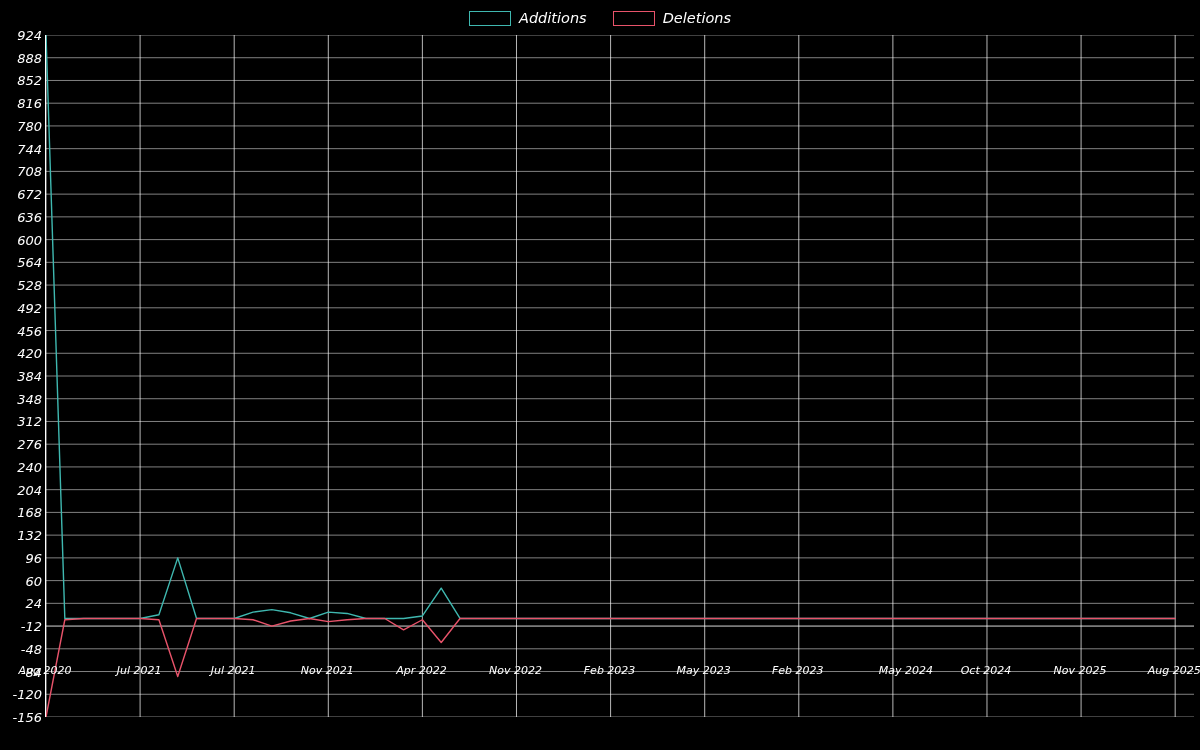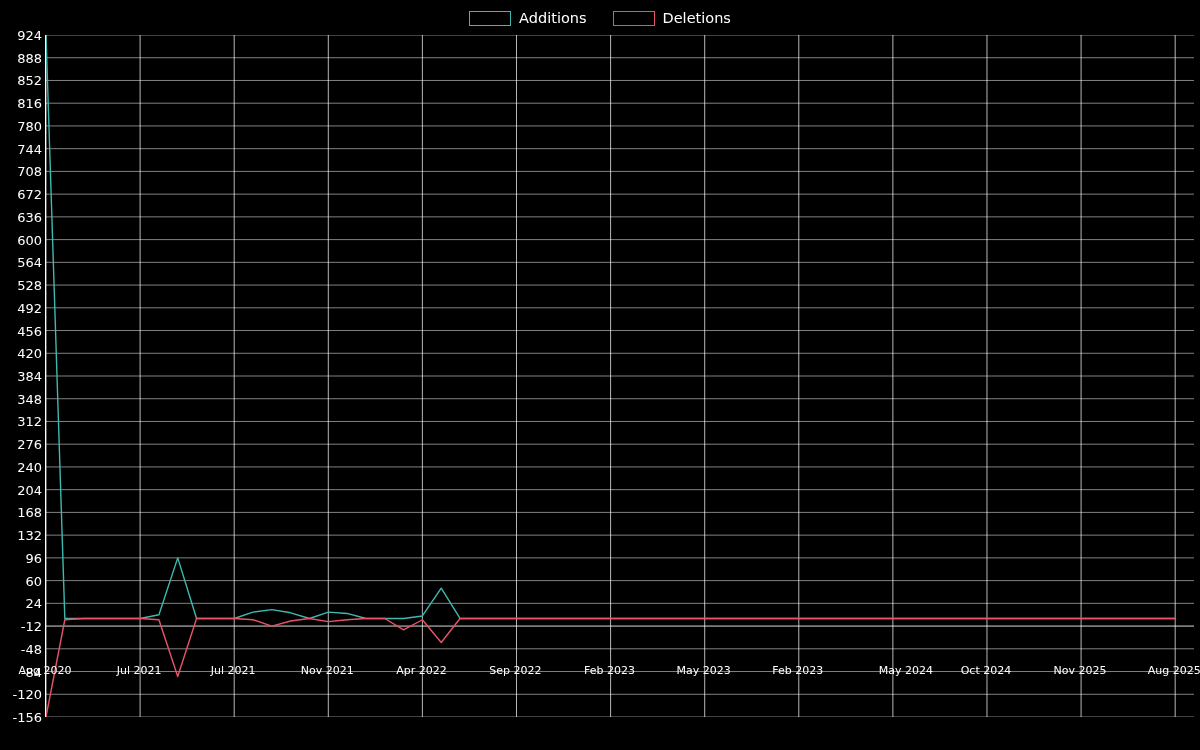--- a/index.html
+++ b/index.html
@@ -11,20 +11,21 @@
     width: 1200px;
     height: 750px;
     font-family: "DejaVu Sans", sans-serif;
     color: #ffffff;
     overflow: hidden;
   }
   #chart-root {
     position: relative;
     width: 1200px;
     height: 616px;
+    font-style: italic;
   }
   
   #legend {
     position: absolute;
     left: 0;
     top: 6px;
     width: 1200px;
     display: flex;
     justify-content: center;
     align-items: center;
@@ -180,21 +181,21 @@
     <div class="ytick" style="top: 626.067px;">-12</div>
     <div class="ytick" style="top: 648.8px;">-48</div>
     <div class="ytick" style="top: 671.533px;">-84</div>
     <div class="ytick" style="top: 694.267px;">-120</div>
     <div class="ytick" style="top: 717px;">-156</div>
     <div class="xtick" style="left: 45px;">Aug 2020</div>
     <div class="xtick" style="left: 139.098px;">Jul 2021</div>
     <div class="xtick" style="left: 233.197px;">Jul 2021</div>
     <div class="xtick" style="left: 327.295px; text-align: right;">Nov 2021</div>
     <div class="xtick" style="left: 421.393px;">Apr 2022</div>
-    <div class="xtick" style="left: 515.492px;">Sep 2022</div>
+    <div class="xtick" style="left: 515.492px;">Nov 2022</div>
     <div class="xtick" style="left: 609.59px;">Feb 2023</div>
     <div class="xtick" style="left: 703.689px;">May 2023</div>
     <div class="xtick" style="left: 797.787px;">Feb 2023</div>
     <div class="xtick" style="left: 891.885px; margin-left: 14px;">May 2024</div>
     <div class="xtick" style="left: 985.984px;">Oct 2024</div>
     <div class="xtick" style="left: 1080.08px;">Nov 2025</div>
     <div class="xtick" style="left: 1174.18px;">Aug 2025</div>
   </div>
 
 </body></html>

